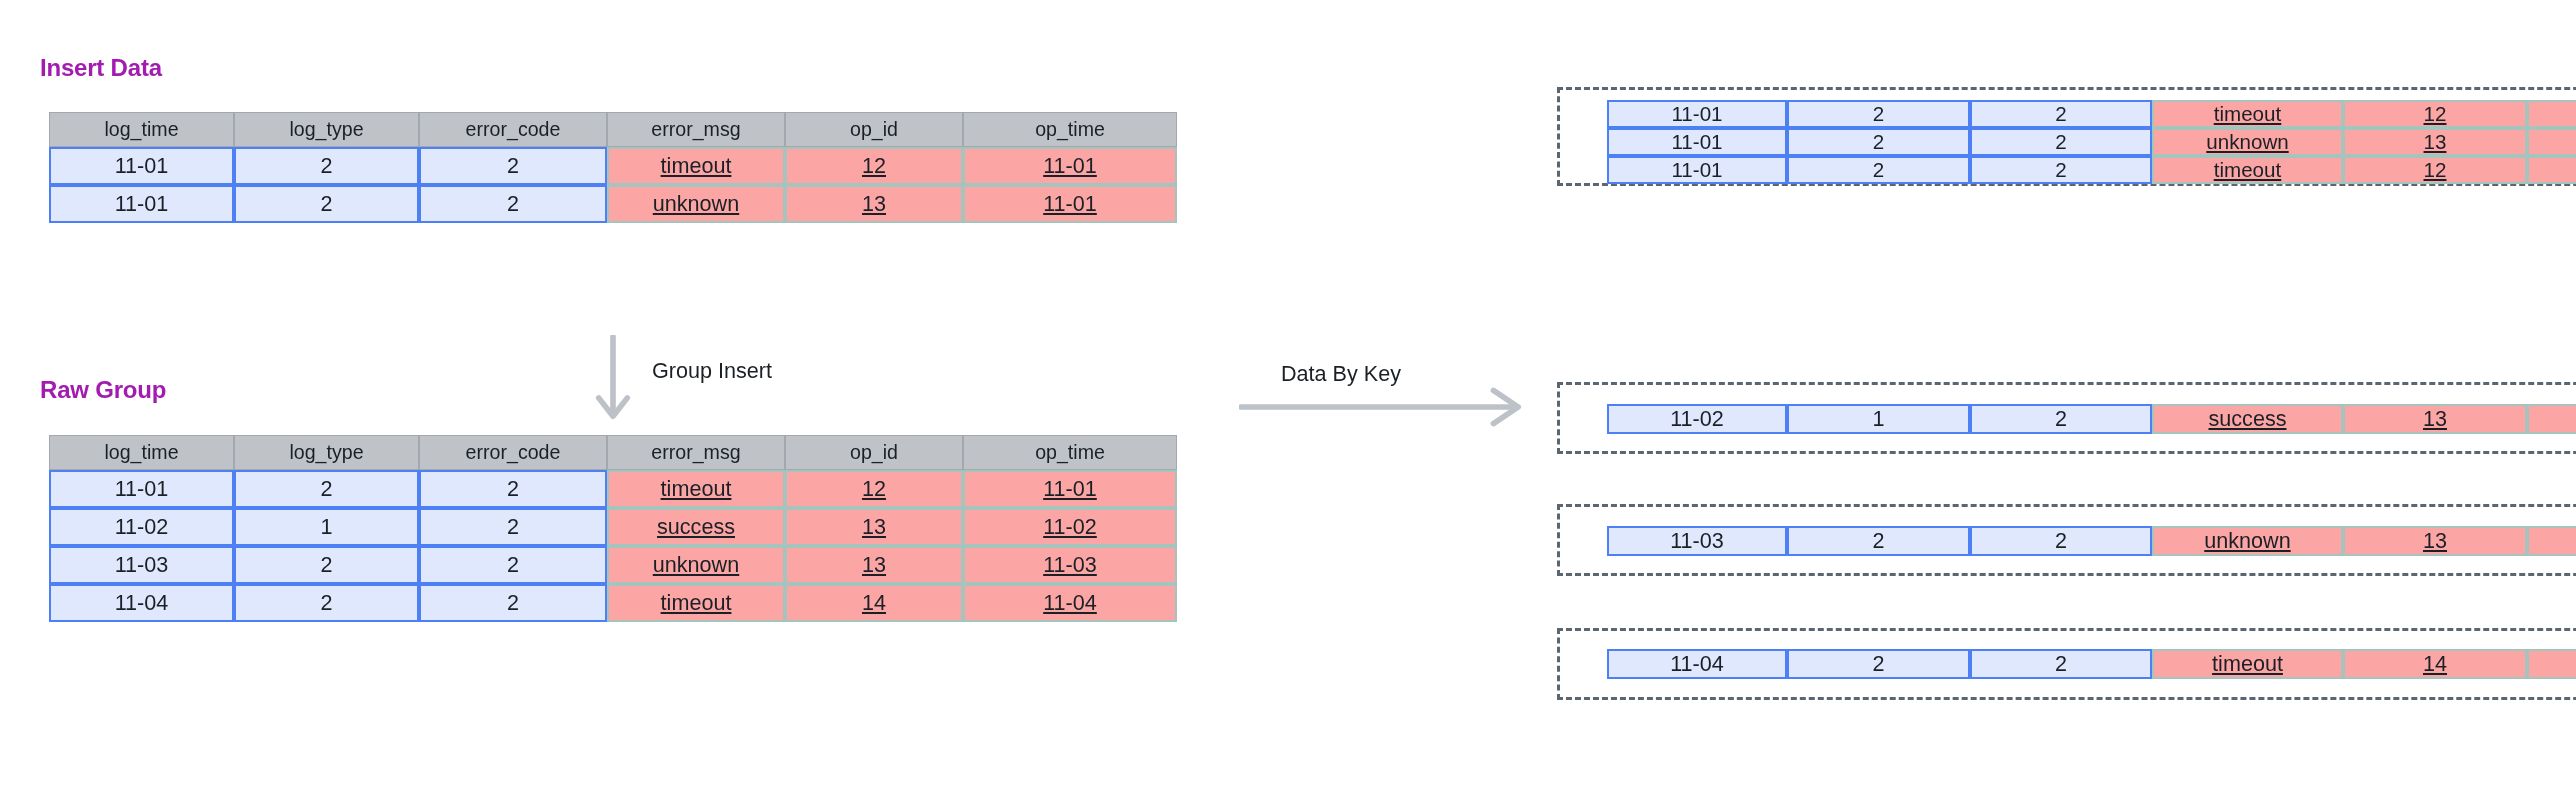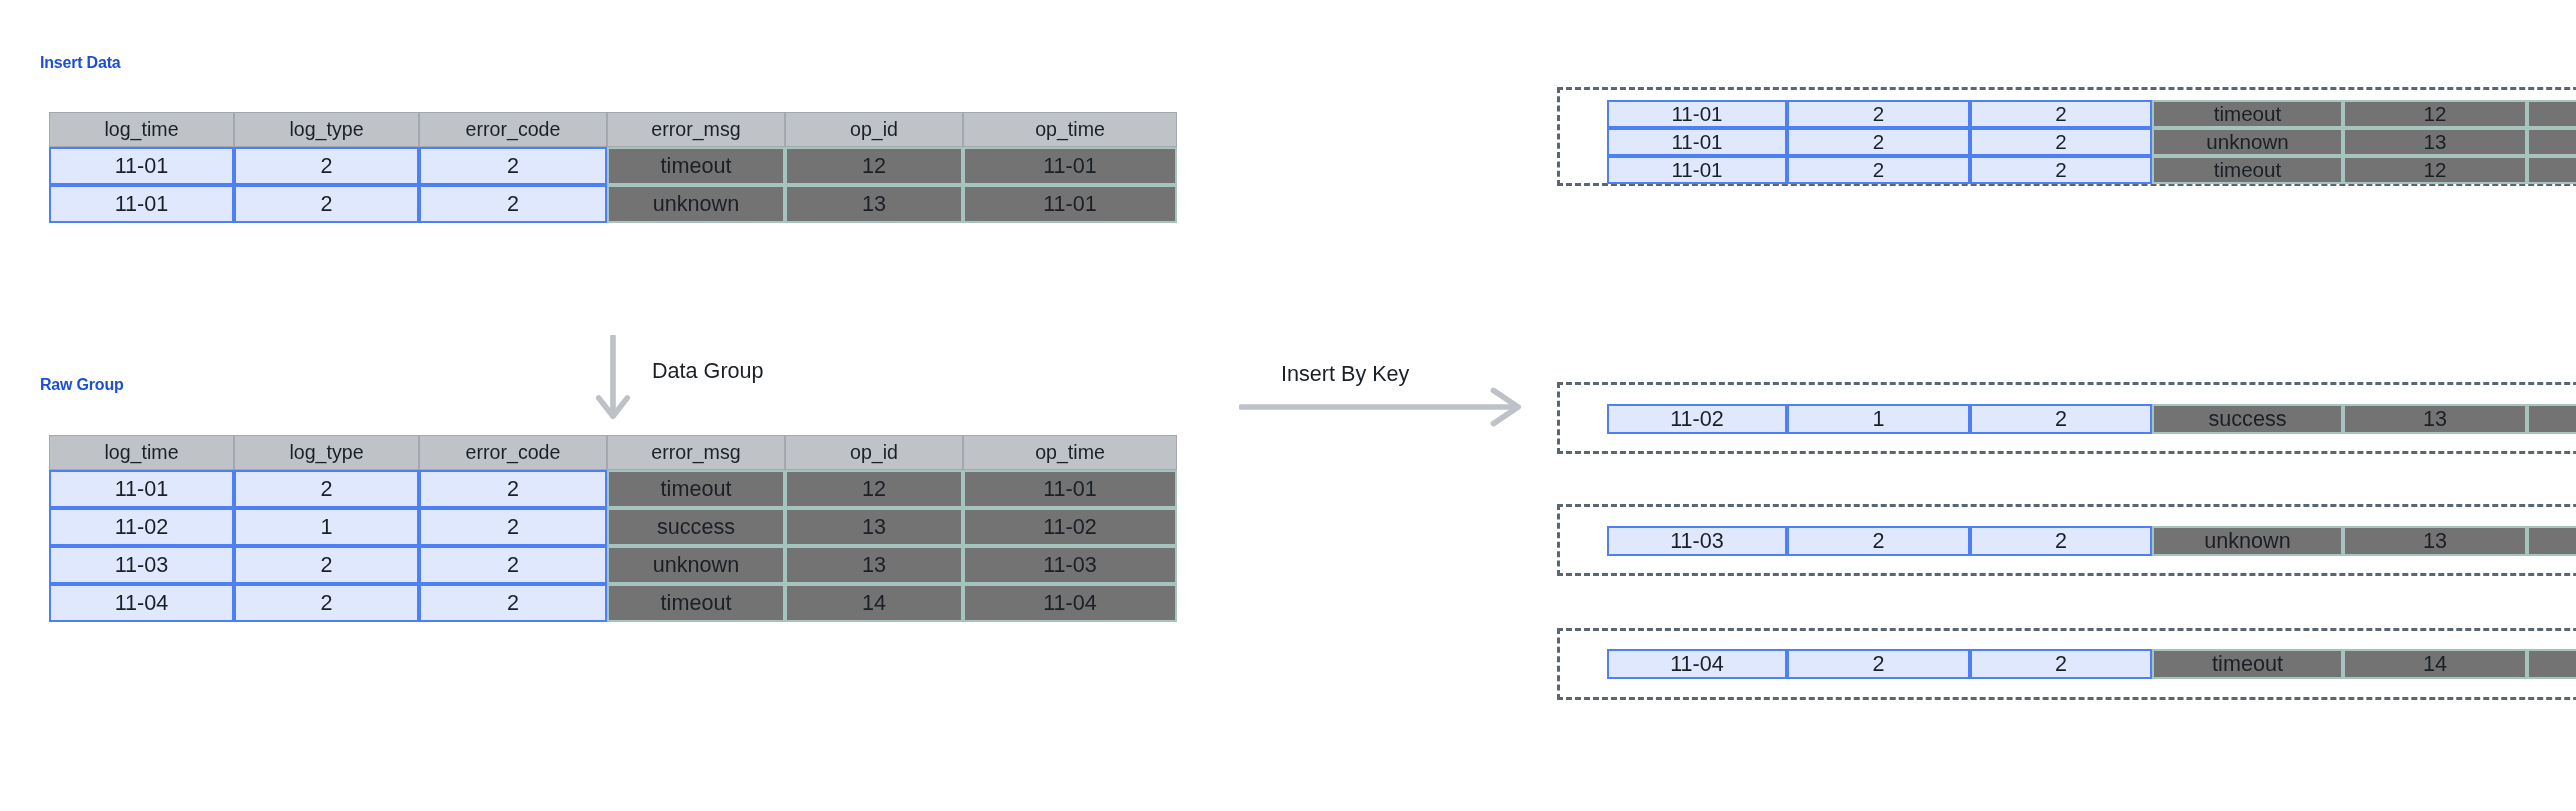--- a/index.html
+++ b/index.html
@@ -15,23 +15,23 @@
     position: relative;
     overflow: hidden;
   }
 
   
   .canvas { position: absolute; left: 0; top: 0; width: 2838px; height: 812px; }
 
   
   .section-title {
     position: absolute;
-    font-size: 16px;
+    font-size: 24px;
     font-weight: bold;
-    color: #1d4ed8;
+    color: #a21caf;
     letter-spacing: -0.2px;
     white-space: nowrap;
   }
 
   
   .tbl {
     position: absolute;
     border-collapse: separate;
     border-spacing: 0;
     table-layout: fixed;
@@ -56,25 +56,26 @@
   
   .blue-cell {
     background: #dfe8fd;
     border: 2.1px solid #4d80f5;
     color: #1b2026;
     font-size: 21.6px;
     height: 38px;
   }
   
   .green-cell {
-    background: #737373;
+    background: #fca5a5;
     border: 2.1px solid #a5c4bd;
     color: #1b2026;
     font-size: 21.6px;
     height: 38px;
+    text-decoration: underline;
   }
 
   
   .arrow-wrap { position: absolute; }
   .arrow-label {
     position: absolute;
     font-size: 21.6px;
     color: #1b2026;
     white-space: nowrap;
   }
@@ -132,21 +133,21 @@
       </tr>
     </tbody>
   </table>
 
   <div class="arrow-wrap" style="left:590px; top:335px;">
     <svg width="46" height="93" viewBox="0 0 90 180">
       <line x1="45" y1="2" x2="45" y2="150" stroke="#bcc2c8" stroke-width="11" stroke-linecap="round"></line>
       <polyline points="17,122 45,158 73,122" fill="none" stroke="#bcc2c8" stroke-width="11" stroke-linecap="round" stroke-linejoin="round"></polyline>
     </svg>
   </div>
-  <div class="arrow-label" style="left:652px; top:358px;">Data Group</div>
+  <div class="arrow-label" style="left:652px; top:358px;">Group Insert</div>
 
   <div class="section-title" style="left:40px; top:376px;">Raw Group</div>
 
   <table class="tbl" style="left:49px; top:435px; width:1128px;">
     <colgroup>
       <col style="width:185px">
         <col style="width:185px">
         <col style="width:188px">
       <col style="width:178px">
         <col style="width:178px">
@@ -197,21 +198,21 @@
       </tr>
     </tbody>
   </table>
 
   <div class="arrow-wrap" style="left:1239px; top:376px;">
     <svg width="289" height="62" viewBox="0 0 560 120">
       <line x1="4" y1="60" x2="530" y2="60" stroke="#bcc2c8" stroke-width="11" stroke-linecap="round"></line>
       <polyline points="493,28 541,60 493,92" fill="none" stroke="#bcc2c8" stroke-width="11" stroke-linecap="round" stroke-linejoin="round"></polyline>
     </svg>
   </div>
-  <div class="arrow-label" style="left:1281px; top:361px;">Insert By Key</div>
+  <div class="arrow-label" style="left:1281px; top:361px;">Data By Key</div>
 
   <div class="group-box" style="left:1557px; top:87px; width:1229px; height:99px;"></div>
 
   <table class="tbl" style="left:1607px; top:100px; width:1130px;">
     <colgroup>
       <col style="width:180px">
         <col style="width:183px">
         <col style="width:182px">
       <col style="width:191px">
         <col style="width:184px">

